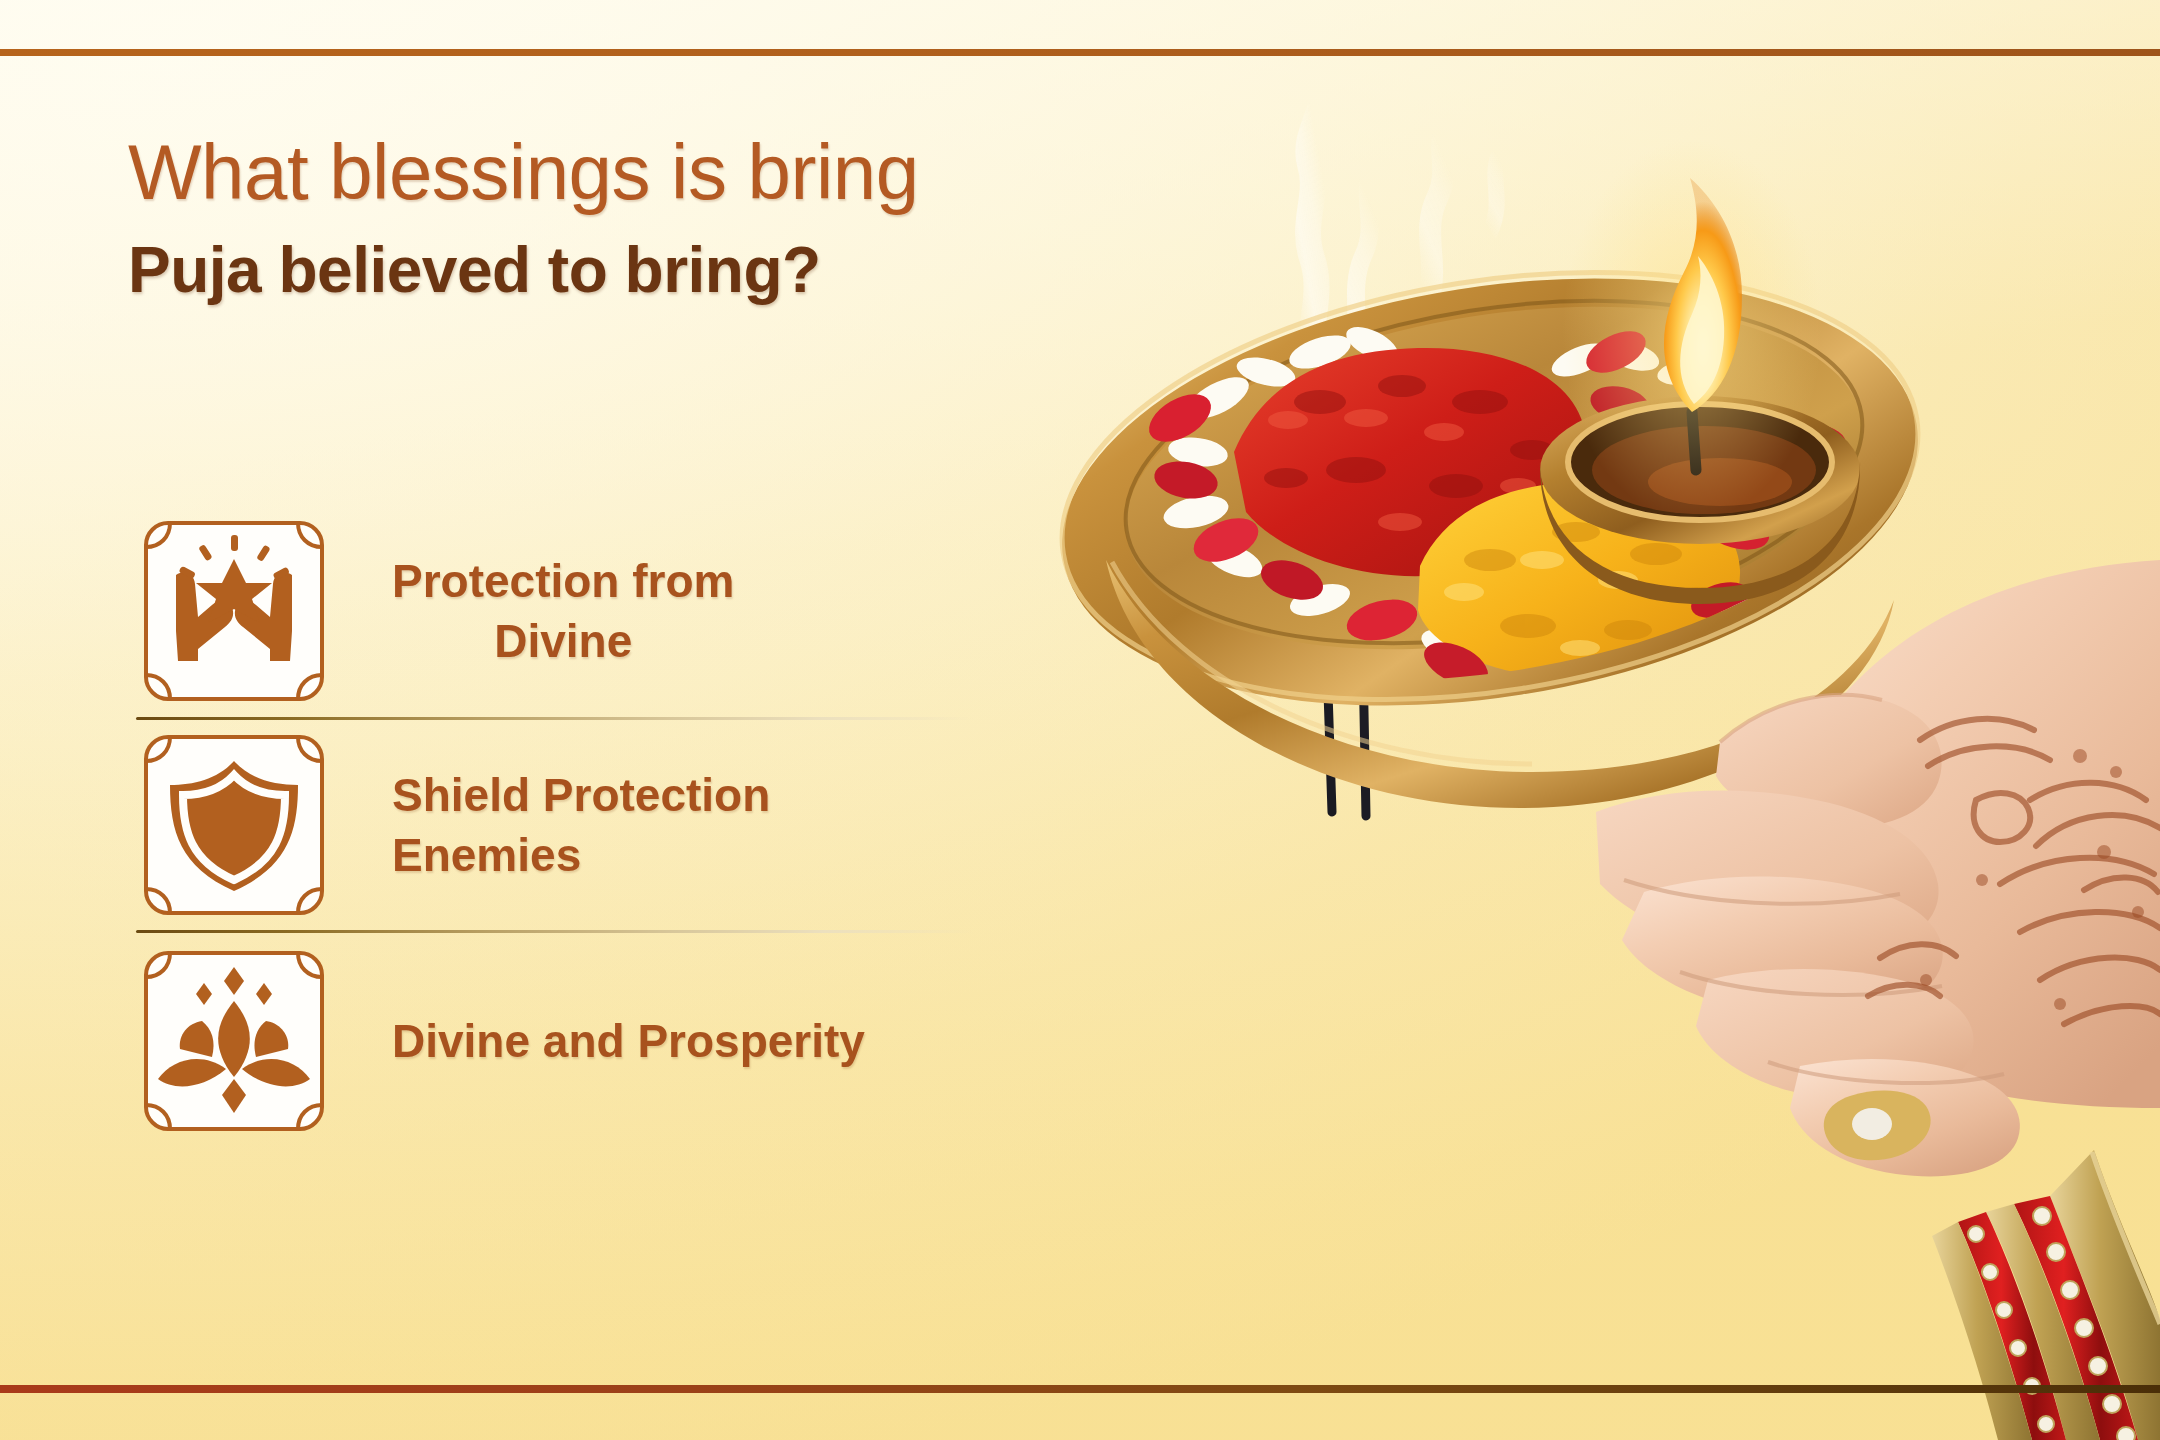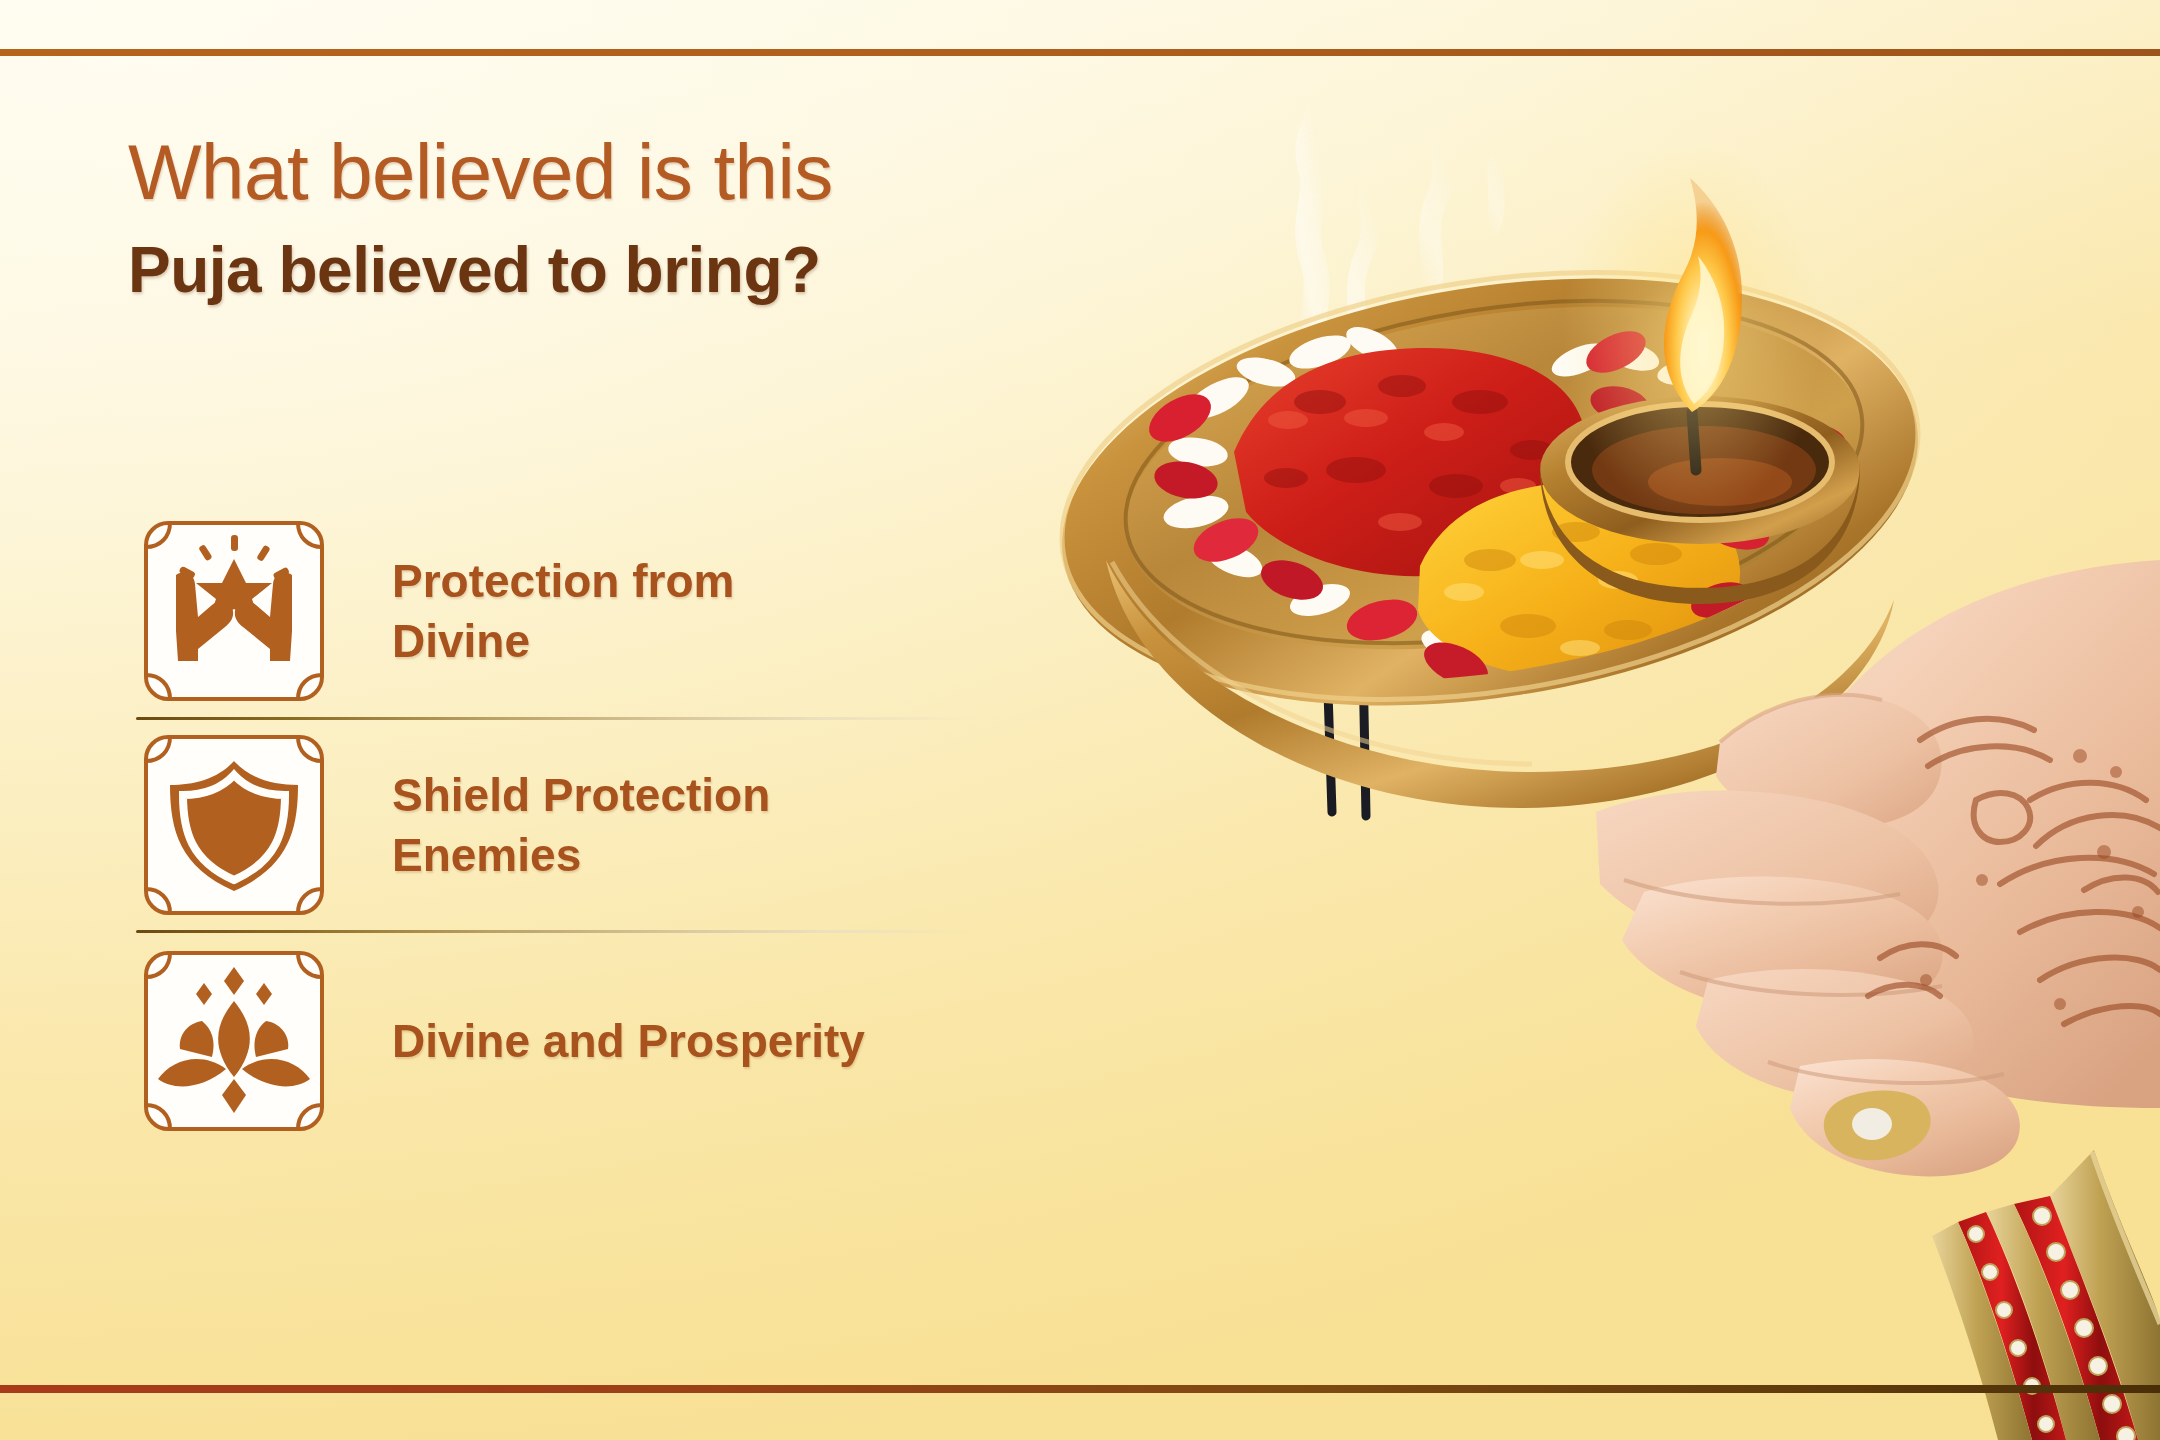--- a/index.html
+++ b/index.html
@@ -64,21 +64,21 @@
     position:absolute; left:136px; top:505px;
     width:840px;
     z-index:4;
   }
   .row{
     display:flex;
     align-items:center;
     gap:60px;
     height:208px;
   }
-  .row.r1{ height:212px; }
+  .row.r1{ height:212px;text-align:center; }
   .row.r2{ height:210px; }
   .row.r3{ height:215px; }
 
   .divider{
     width:838px; height:3px;
     background:linear-gradient(90deg, #6B4A12 0%, #8A6A22 18%, #B9A064 42%, #D8C79A 64%, #ECE0BE 82%, rgba(245,235,205,0) 100%);
     border-radius:2px;
   }
 
   
@@ -399,21 +399,21 @@
             <circle cx="998" cy="1348" r="8"></circle>
           <circle cx="1012" cy="1386" r="8"></circle>
             <circle cx="1026" cy="1424" r="8"></circle>
         </g>
         <path d="M1072 1152 C1094 1218 1126 1290 1140 1324" stroke="#E8D49A" stroke-width="5" fill="none" opacity="0.8"></path>
       </g>
     </svg>
   </div>
 
   <div class="heading">
-    <div class="h-line1">What believed is this</div>
+    <div class="h-line1">What blessings is bring</div>
     <div class="h-line2">Puja believed to bring?</div>
   </div>
 
   <div class="list">
 
     <div class="row r1">
       <div class="iconbox">
         <svg viewBox="0 0 196 196" xmlns="http://www.w3.org/2000/svg">
           <path d="M10 32 C10 20 20 10 32 10 L164 10 C176 10 186 20 186 32
                    L186 164 C186 176 176 186 164 186 L32 186 C20 186 10 176 10 164 Z" fill="#FFFEFB" stroke="#B2601F" stroke-width="4"></path>

